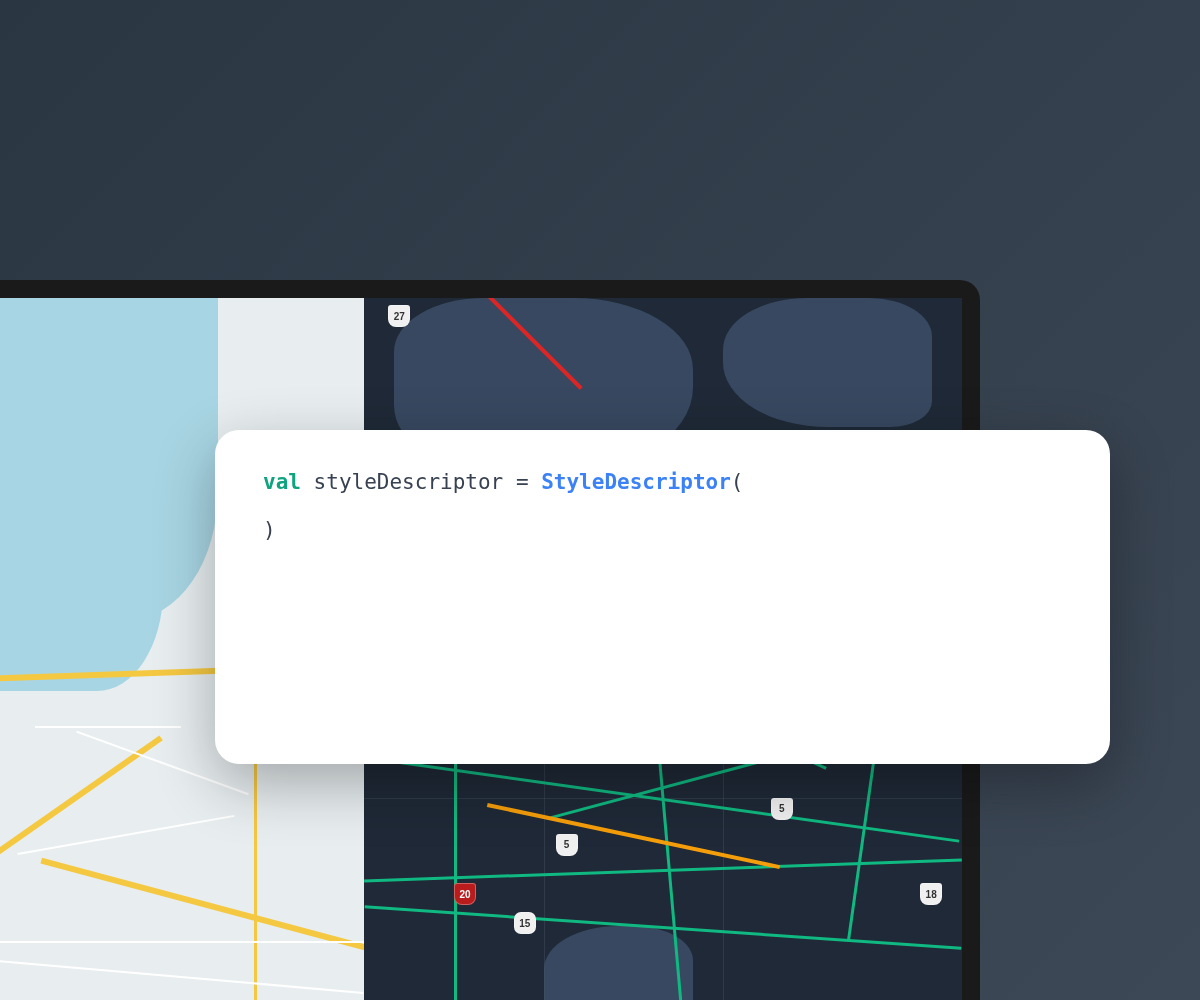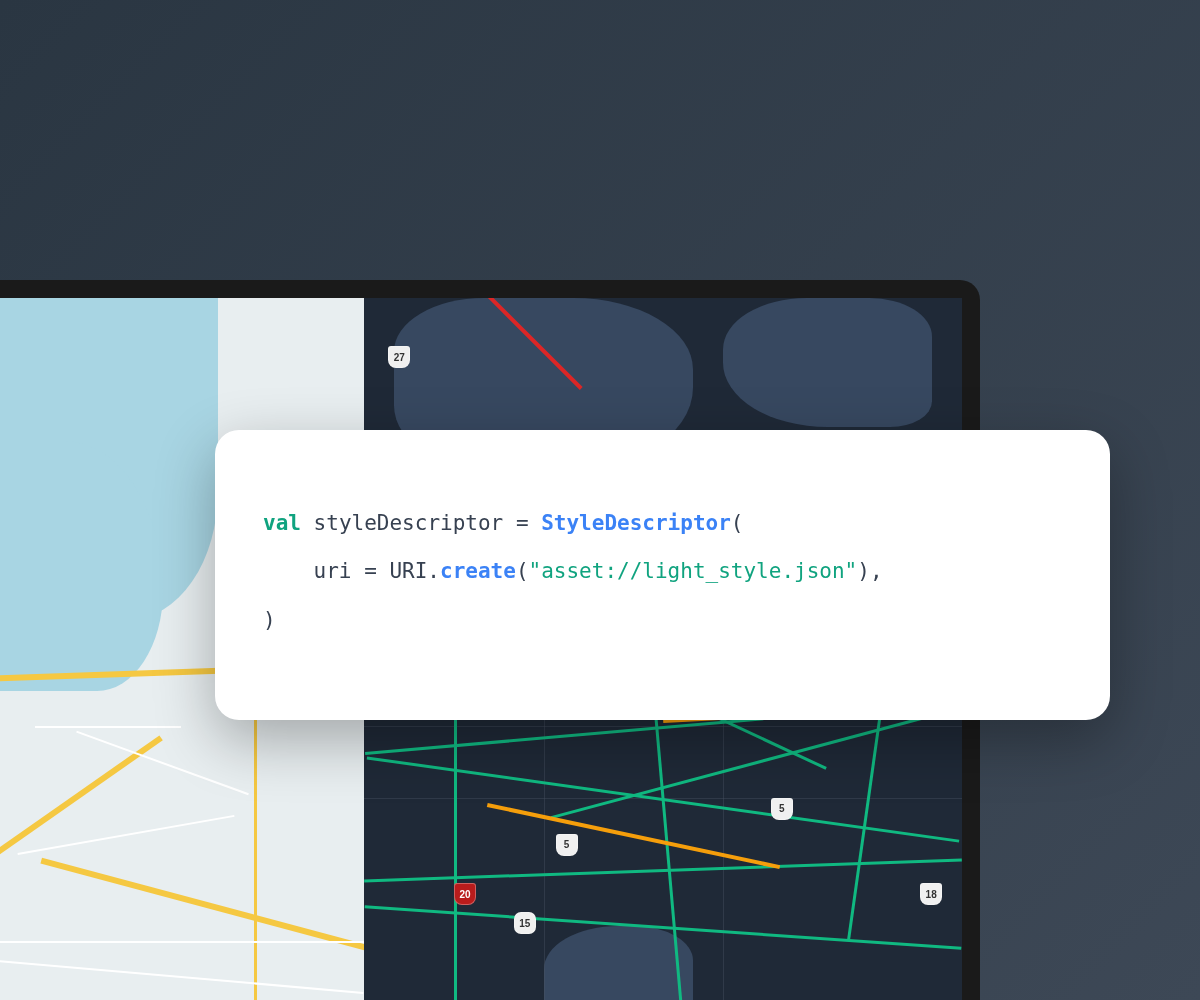--- a/index.html
+++ b/index.html
@@ -214,21 +214,21 @@
     .shield-white {
       background: #f0f0f0;
       color: #333;
     }
     
     .shield-red {
       background: #b91c1c;
       color: #fff;
     }
     
-    .shield-1 { top: 1%; left: 4%; margin-top: 41px; }
+    .shield-1 { top: 1%; left: 4%; }
     .shield-2 { top: 55%; left: 52%; }
     .shield-3 { top: 86%; left: 25%; border-radius: 7px; }
     .shield-4 { top: 75%; left: 32%; }
     .shield-5 { top: 70%; left: 68%; }
     .shield-6 { top: 82%; left: 93%; text-align: right; }
     .shield-7 { top: 49%; right: 38%; }
     .shield-8 { top: 82%; left: 15%; }
     
     
     .street-grid {
@@ -236,25 +236,25 @@
       background: #4b5563;
       opacity: 0.4;
     }
     
     
     .code-card {
       position: absolute;
       top: 430px;
       left: 215px;
       width: 895px;
-      height: 290px;
+      height: 334px;
       background: #ffffff;
       border-radius: 24px;
       box-shadow: 0 20px 60px rgba(0,0,0,0.3);
-      padding: 69px 48px;
+      padding: 28px 48px;
       font-family: 'SF Mono', Menlo, Monaco, Consolas, monospace;
       font-size: 21px;
       line-height: 2.3;
     }
     
     .code-line {
       white-space: pre;
     }
     
     .kw-val { color: #10a37f; font-weight: 600; }
@@ -322,15 +322,14 @@
       <div class="shield shield-white shield-5">5</div>
       <div class="shield shield-white shield-6">18</div>
       <div class="shield shield-red shield-7">1</div>
       <div class="shield shield-red shield-8">20</div>
     </div>
   </div>
 </div>
 
 <div class="code-card">
   <div class="code-line"><span class="kw-val">val</span><span class="identifier"> </span><span class="identifier">styleDescriptor</span><span class="operator"> = </span><span class="type">StyleDescriptor</span><span class="punct">(</span></div>
-  <div class="code-line"><span>    </span><span class="identifier">uri</span><span class="identifier"> = URI.</span><span class="method">create</span><span class="punct">(</span><span class="string">"asset://light_style.json"</span><span class="punct">)</span><span class="punct">,</span></div>
   <div class="code-line"><span class="punct">)</span></div>
 </div>
 
 </body></html>

